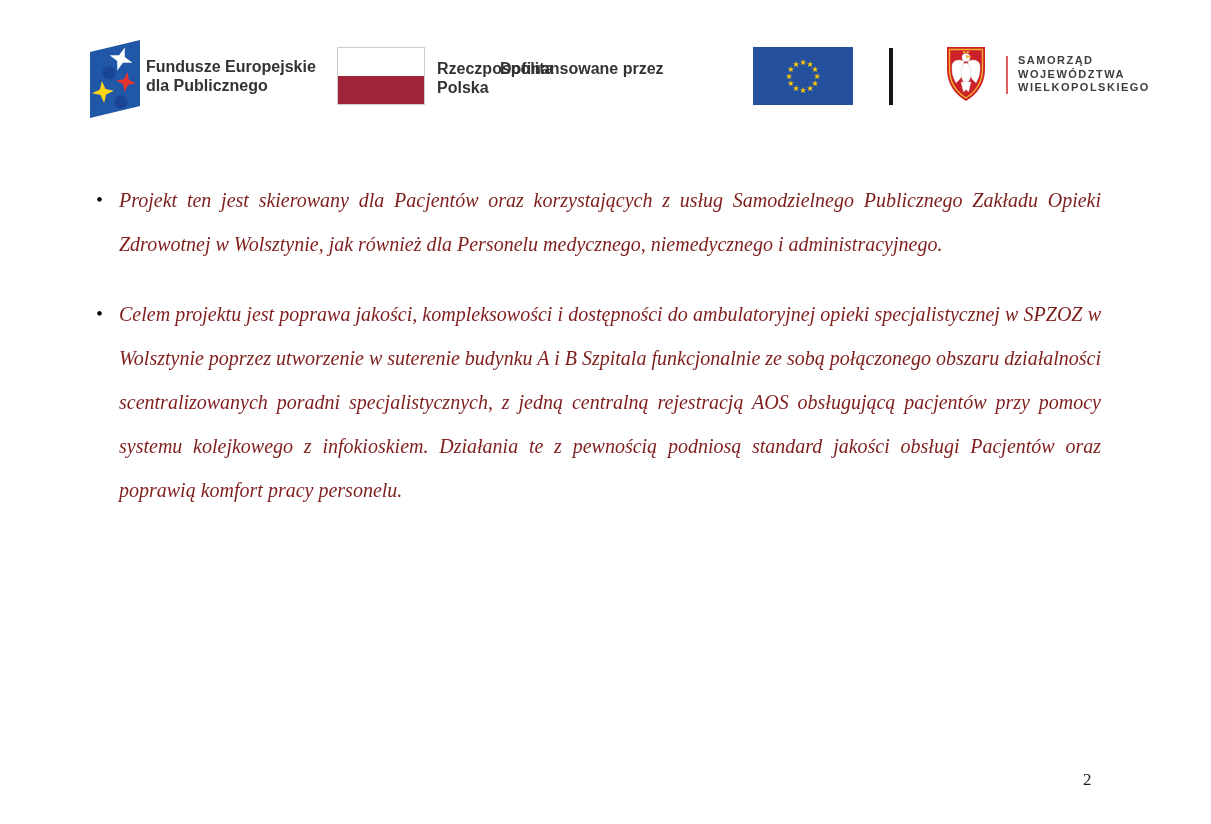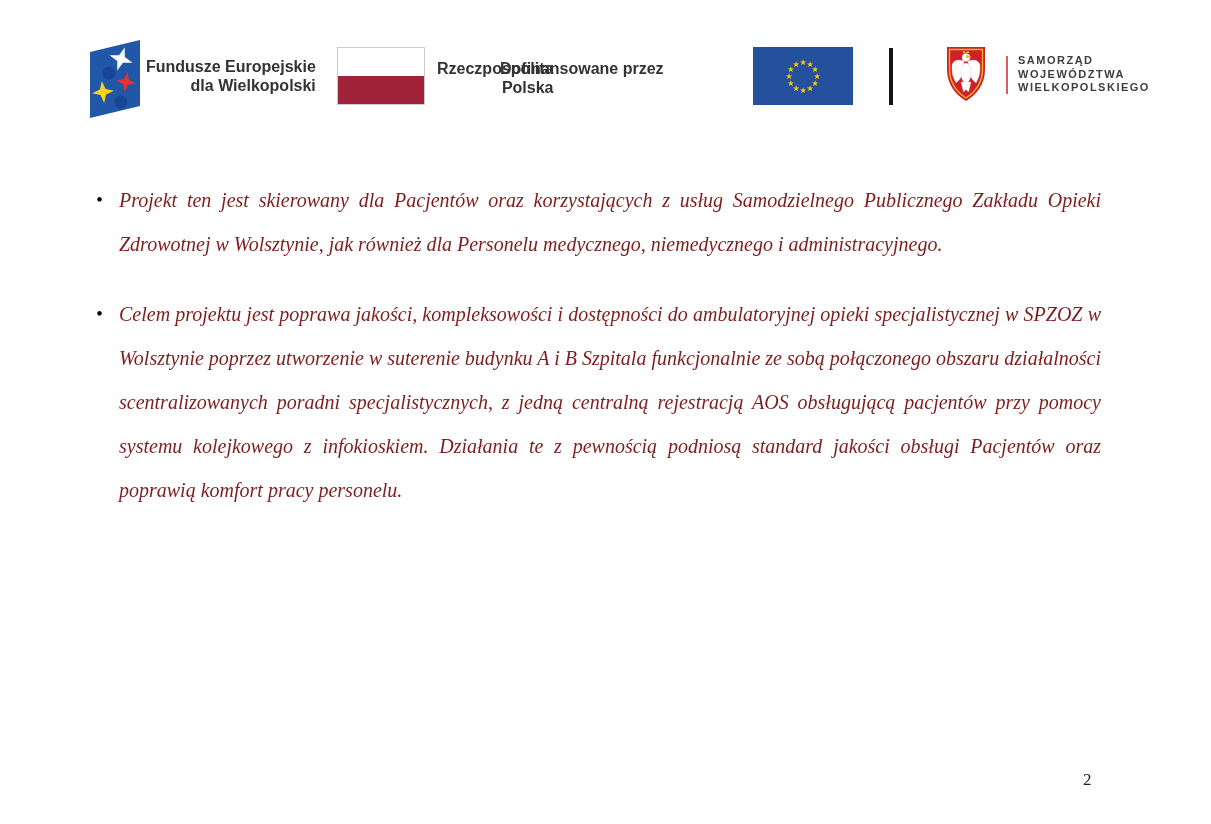--- a/index.html
+++ b/index.html
@@ -4,21 +4,21 @@
 <style>
   html,body { margin:0; padding:0; background:#ffffff; }
   .page {
     position:relative; width:1211px; height:824px; background:#ffffff;
     font-family:"Liberation Serif", serif; color:#0d0d0d; overflow:hidden;
   }
 
   
   .hdr-text {
     font-family:"Liberation Sans", sans-serif; font-weight:bold;
-    color:#333333; font-size:16px; line-height:19px;text-align:right;
+    color:#333333; font-size:16px; line-height:19px;
   }
   .fe-flag { position:absolute; left:90px; top:40px; }
   .fe-text { position:absolute; left:146px; top:57px; }
   .pl-flag {
     position:absolute; left:337px; top:47px; width:88px; height:58px;
     border:1px solid #cccccc; box-sizing:border-box; background:#ffffff;
   }
   .pl-flag .red { position:absolute; left:0; bottom:0; width:100%; height:50%; background:#a02339; }
   .pl-text { position:absolute; left:437px; top:59px; }
   .eu-text { position:absolute; left:500px; top:59px; width:237px; text-align:left; }
@@ -60,21 +60,21 @@
     <svg class="fe-flag" width="50" height="78" viewBox="0 0 50 78">
       <polygon points="0,12 50,0 50,66 0,78" fill="#2157a7"></polygon>
       <circle cx="19" cy="33" r="6.5" fill="#1a4496"></circle>
       <circle cx="31" cy="62" r="6.5" fill="#1a4496"></circle>
       <path d="M0,-12 L3,-3 L12,0 L3,3 L0,12 L-3,3 L-12,0 L-3,-3 Z" transform="translate(31,19) rotate(18)" fill="#ffffff"></path>
       <path d="M0,-10 L2.5,-2.5 L10,0 L2.5,2.5 L0,10 L-2.5,2.5 L-10,0 L-2.5,-2.5 Z" transform="translate(36,42) rotate(8)" fill="#e8322e"></path>
       <path d="M0,-11 L2.8,-2.8 L11,0 L2.8,2.8 L0,11 L-2.8,2.8 L-11,0 L-2.8,-2.8 Z" transform="translate(13,52) rotate(-6)" fill="#ffd617"></path>
     </svg>
     <div class="hdr-text fe-text">
       <div>Fundusze Europejskie</div>
-      <div>dla Wielkopolski</div>
+      <div>dla Publicznego</div>
     </div>
 
     <div class="pl-flag">
       <div class="red"></div>
     </div>
     <div class="hdr-text pl-text">
       <div>Rzeczpospolita</div>
       <div>Polska</div>
     </div>
 

